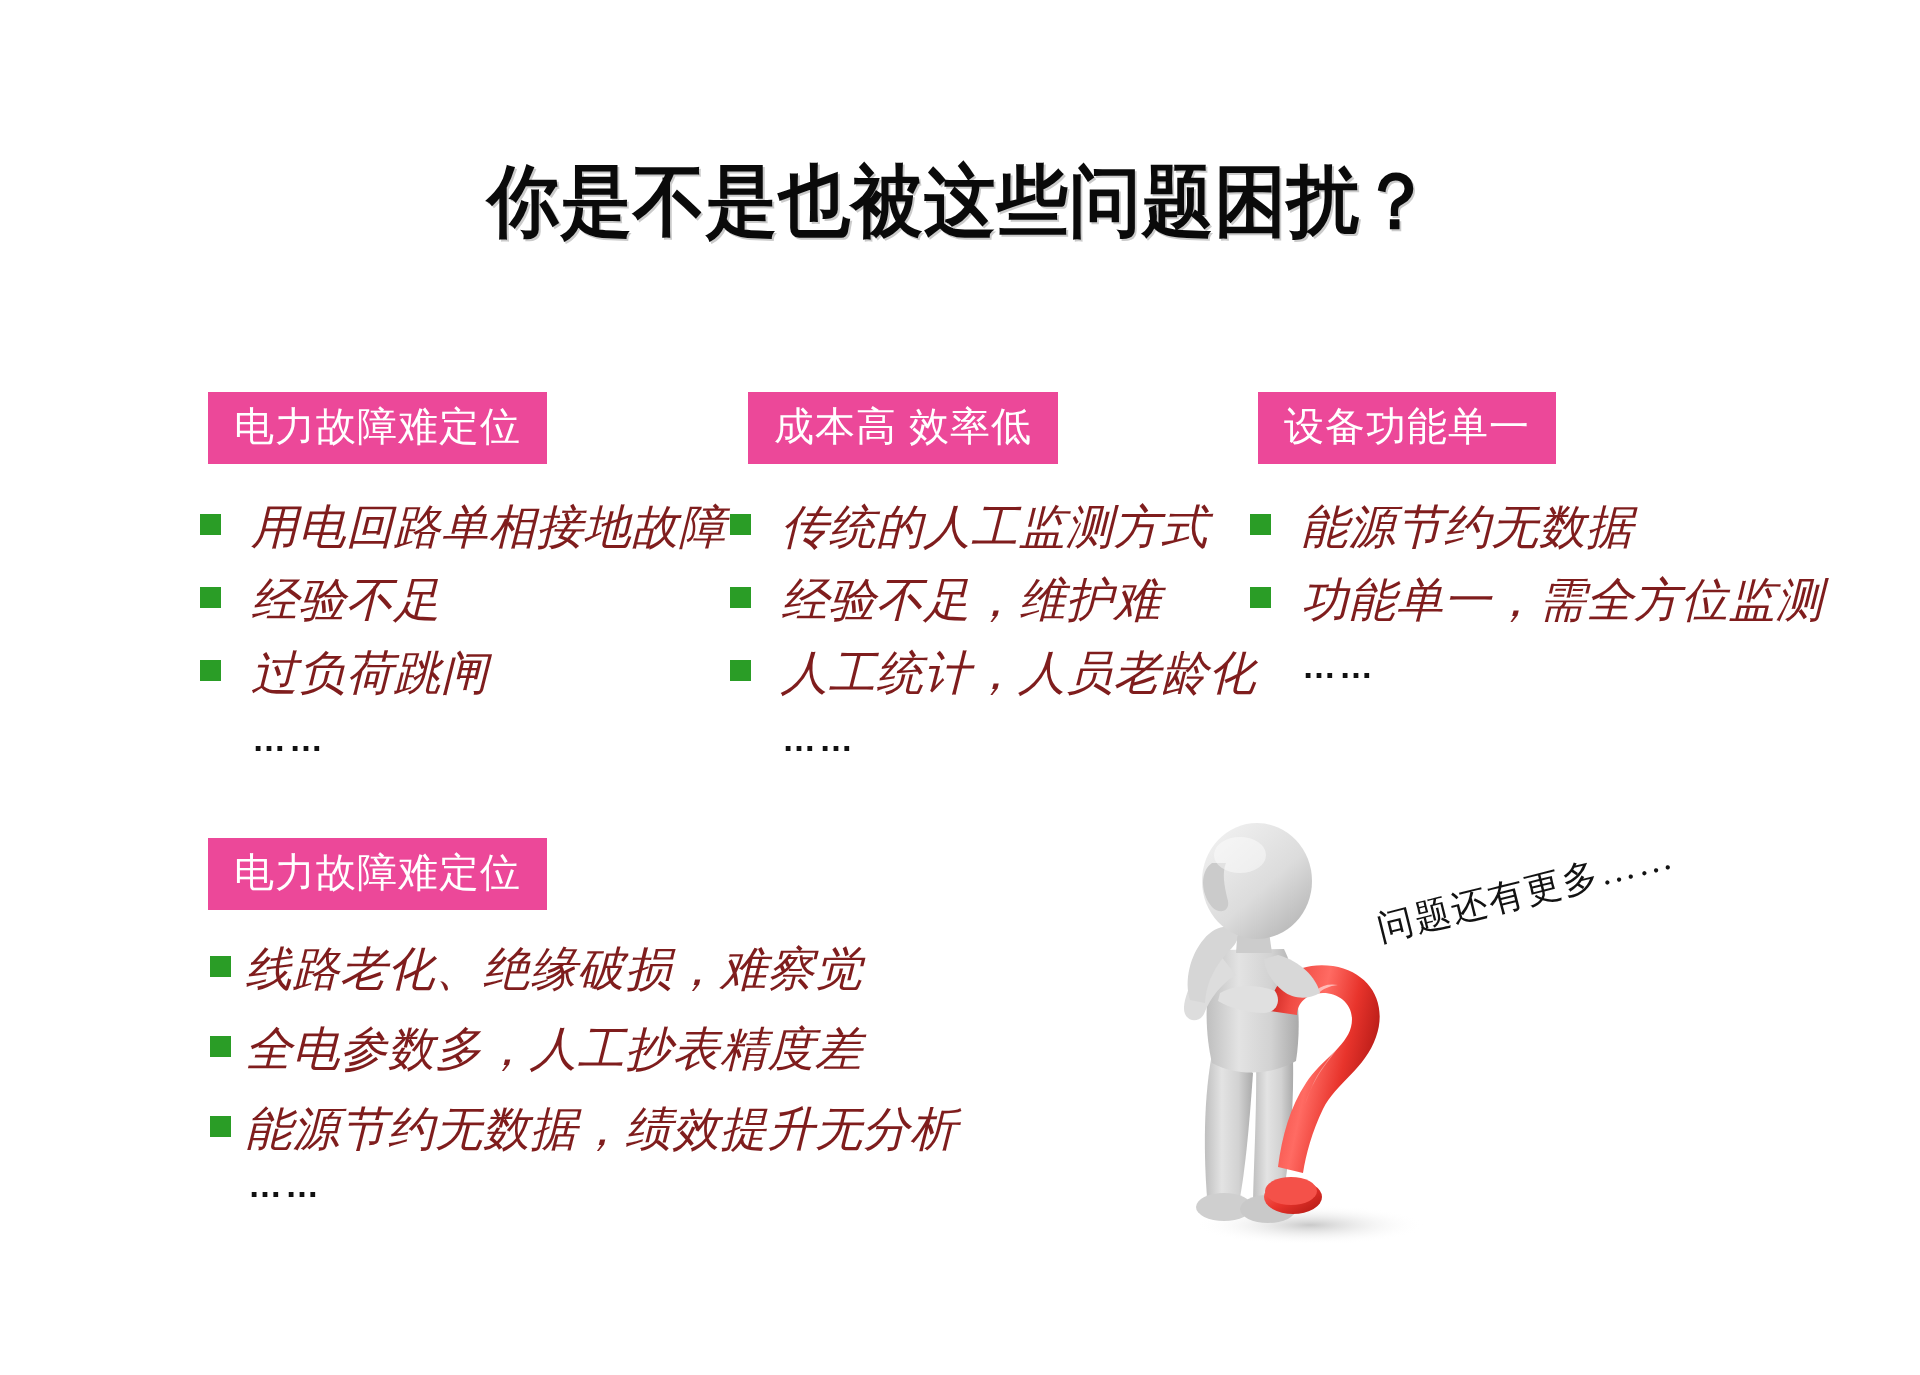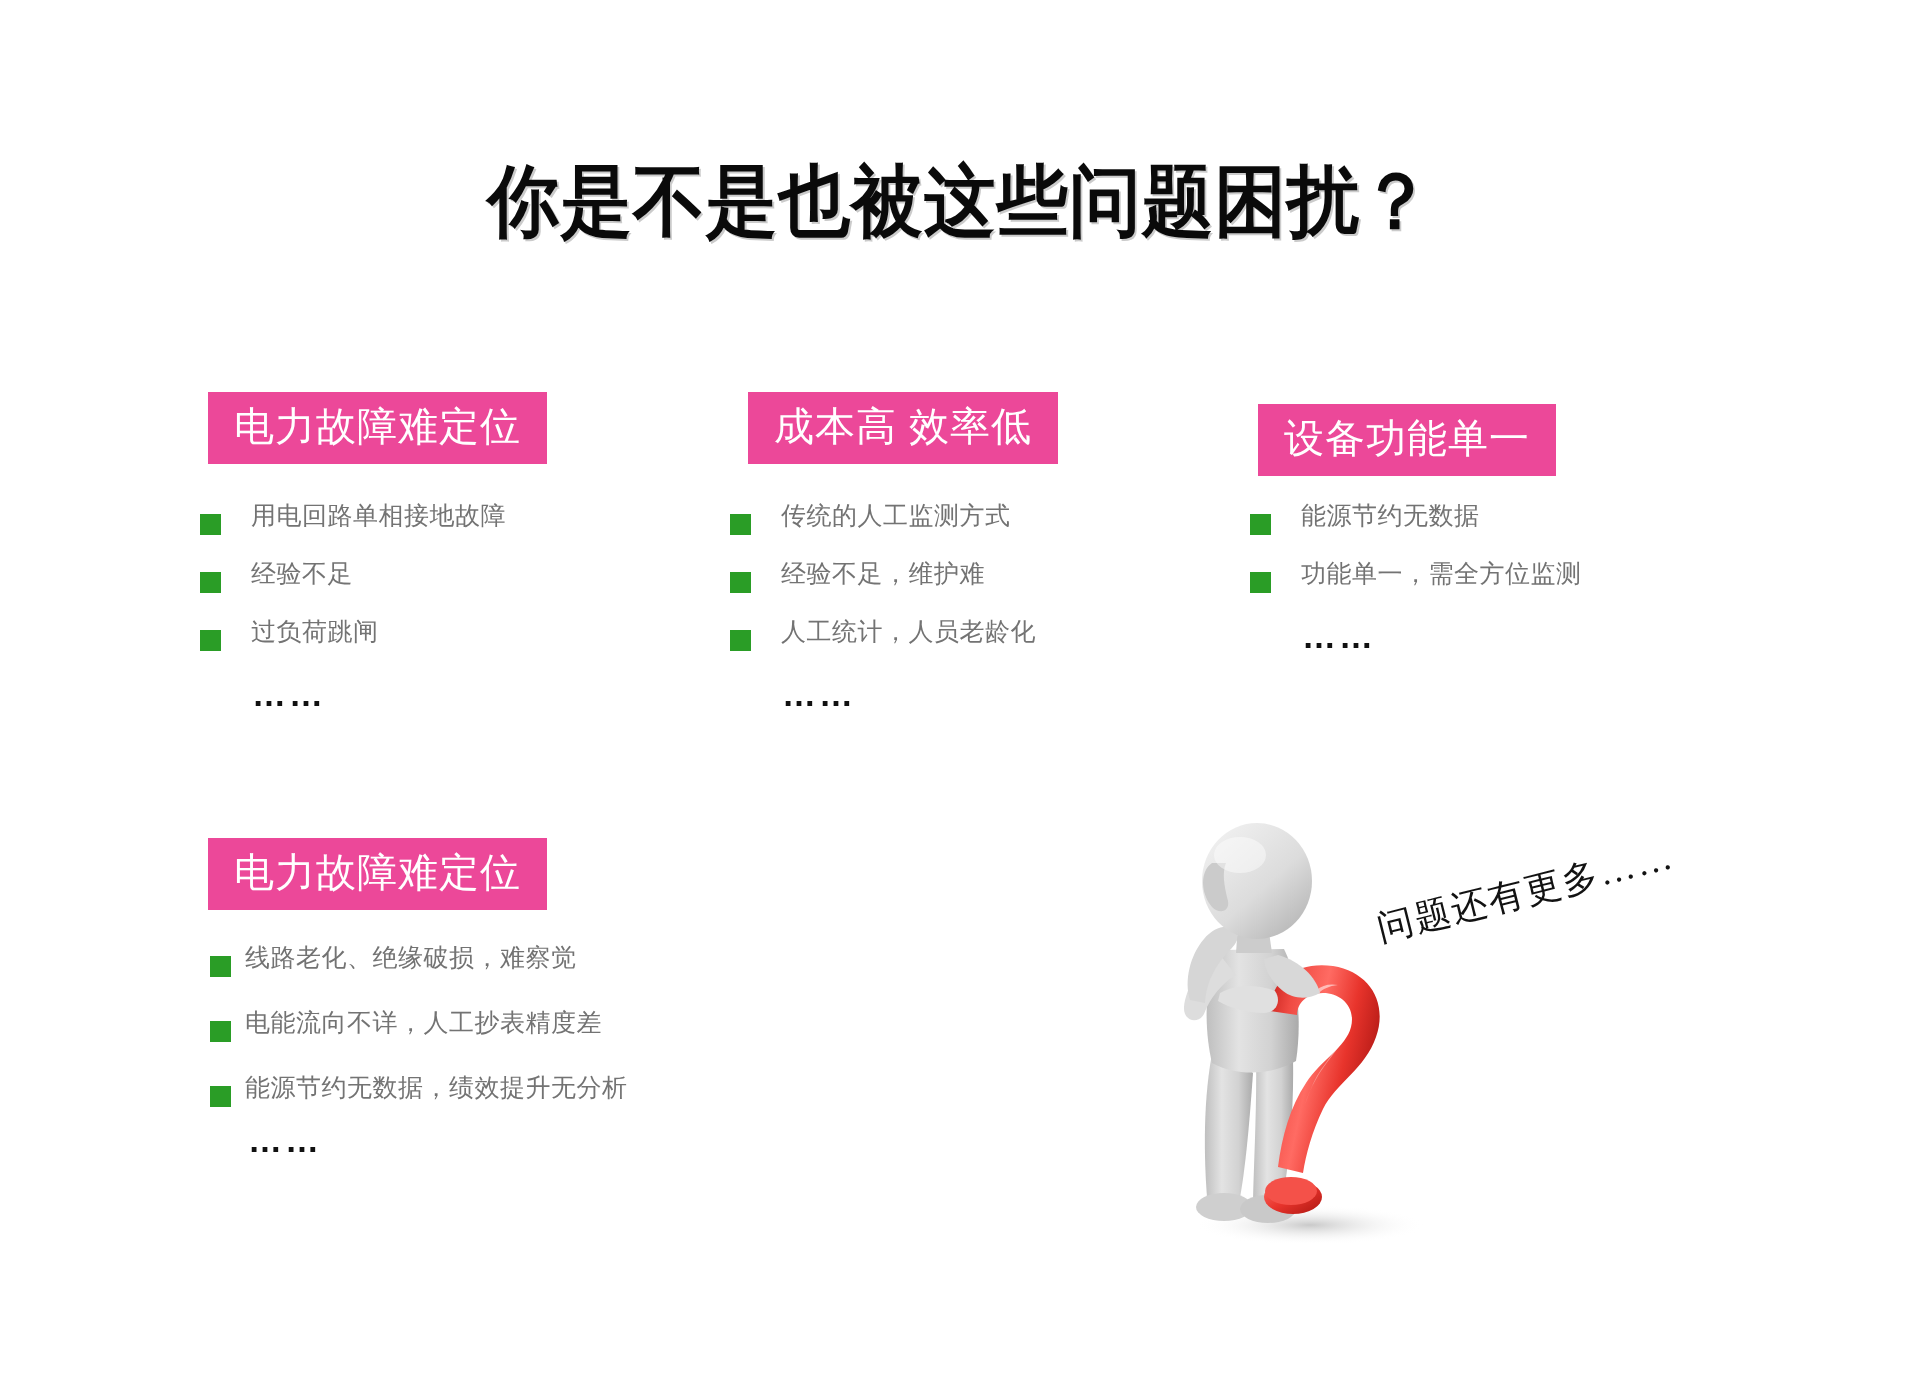--- a/index.html
+++ b/index.html
@@ -58,24 +58,25 @@
     white-space: nowrap;
   }
   .bullet-sq {
     width: 21px;
     height: 21px;
     background: #2a9d26;
     flex: 0 0 auto;
     margin-top: 11px;
   }
   .bullet-txt {
-    font-size: 25px;
+    font-size: 47px;
     line-height: 1.0;
-    color: #737373;
+    color: #7f1d1d;
     letter-spacing: 0.5px;
+    font-style: italic;
   }
   .gap-wide .bullet-txt { margin-left: 30px; }
   .gap-narrow .bullet-txt { margin-left: 14px; text-align: center; }
 
   .ellipsis {
     font-size: 34px;
     font-weight: bold;
     line-height: 1;
     color: #111111;
     letter-spacing: 3px;
@@ -141,21 +142,21 @@
     <span class="bullet-sq"></span>
     <span class="bullet-txt">经验不足，维护难</span>
   </div>
   <div class="bullet-row">
     <span class="bullet-sq"></span>
     <span class="bullet-txt">人工统计，人员老龄化</span>
   </div>
   <div class="ellipsis ellipsis-indent-a">……</div>
 </div>
 
-<div class="badge" style="left:1258px; top:404px;">设备功能单一</div>
+<div class="badge" style="left:1258px; top:392px;">设备功能单一</div>
 
 <div class="col gap-wide" style="left:1250px; top:503px;">
   <div class="bullet-row">
     <span class="bullet-sq"></span>
     <span class="bullet-txt">能源节约无数据</span>
   </div>
   <div class="bullet-row">
     <span class="bullet-sq"></span>
     <span class="bullet-txt">功能单一，需全方位监测</span>
   </div>
@@ -164,21 +165,21 @@
 
 <div class="badge" style="left:208px; top:838px;">电力故障难定位</div>
 
 <div class="col gap-narrow" style="left:210px; top:945px;">
   <div class="bullet-row" style="margin-bottom:33px;">
     <span class="bullet-sq"></span>
     <span class="bullet-txt">线路老化、绝缘破损，难察觉</span>
   </div>
   <div class="bullet-row" style="margin-bottom:33px;">
     <span class="bullet-sq"></span>
-    <span class="bullet-txt">电能流向不详，人工抄表精度差</span>
+    <span class="bullet-txt">全电参数多，人工抄表精度差</span>
   </div>
   <div class="bullet-row" style="margin-bottom:16px;">
     <span class="bullet-sq"></span>
     <span class="bullet-txt">能源节约无数据，绩效提升无分析</span>
   </div>
   <div class="ellipsis ellipsis-indent-b">……</div>
 </div>
 
 <div id="figure-3d">
   <svg viewBox="0 0 310 430" xmlns="http://www.w3.org/2000/svg">

